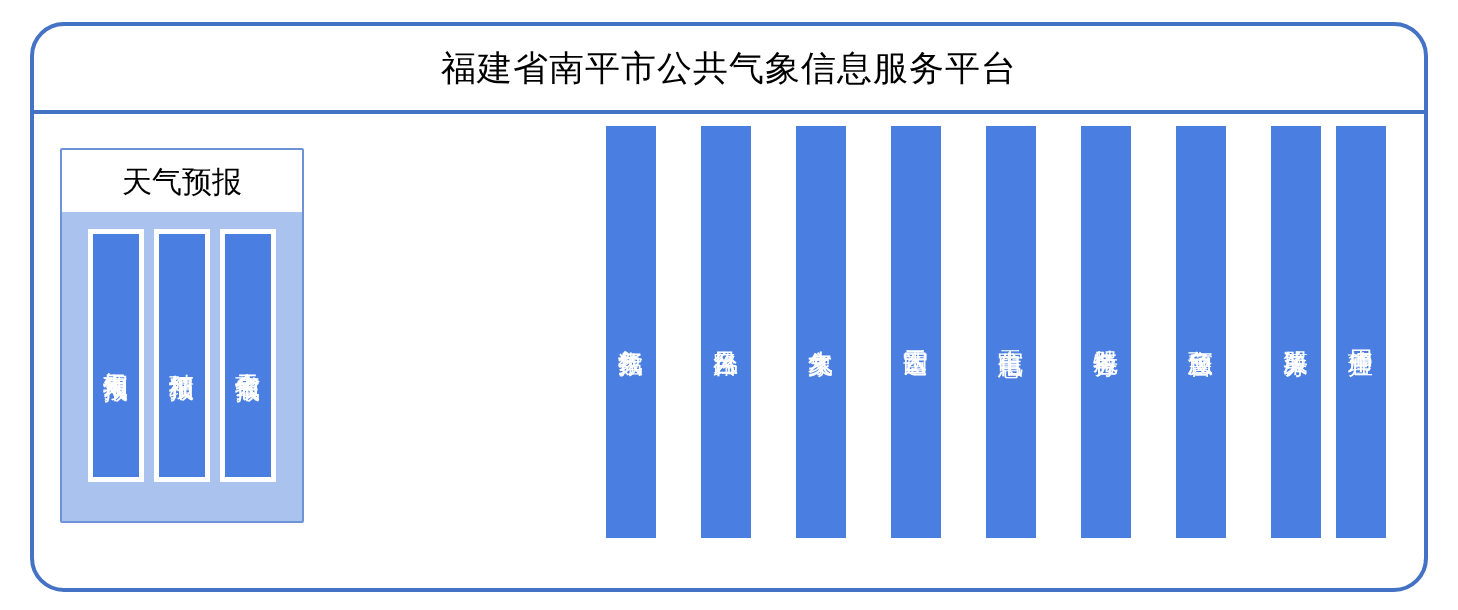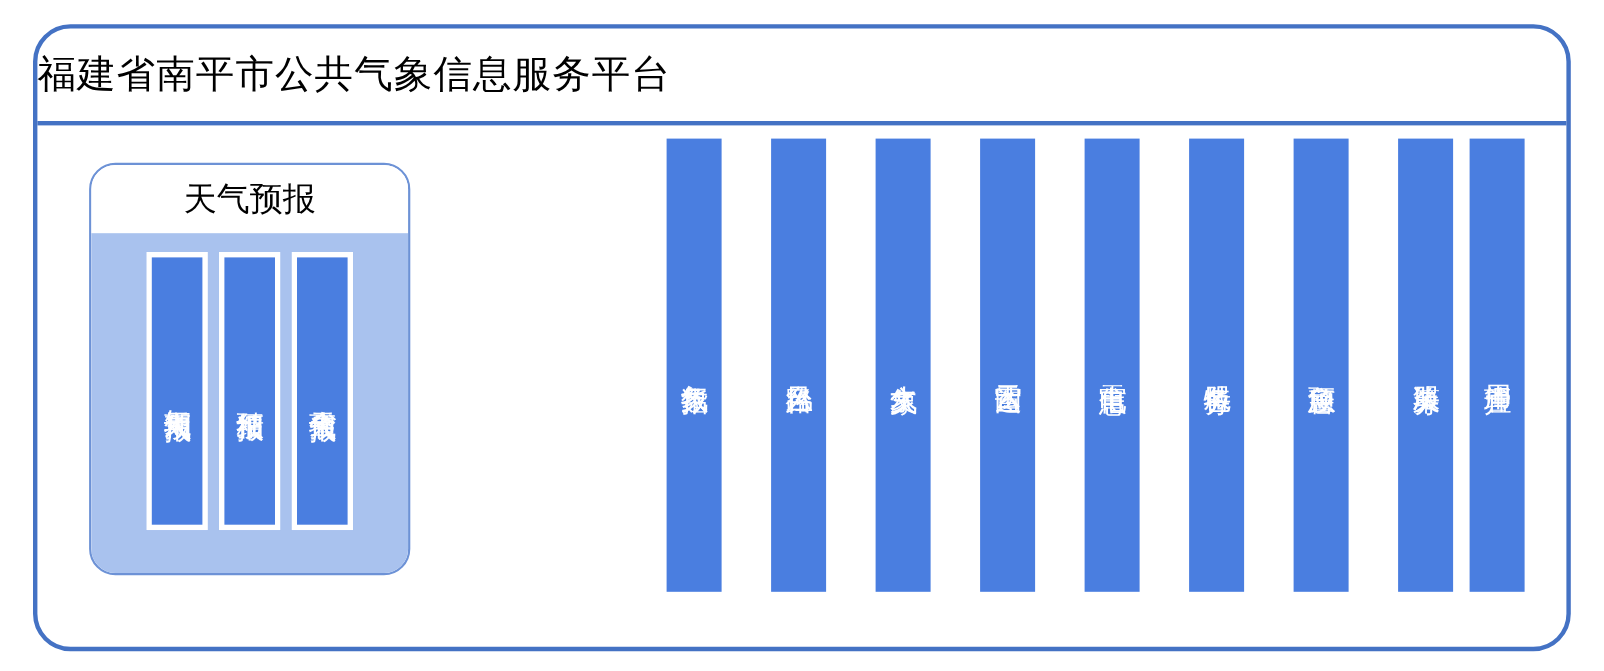--- a/index.html
+++ b/index.html
@@ -30,21 +30,21 @@
 
   #platform-title-bar {
     position: absolute;
     left: 0;
     top: 0;
     right: 0;
     height: 84px;
     border-bottom: 4px solid #4472C4;
     display: flex;
     align-items: center;
-    justify-content: flex-start;
+    justify-content: center;
   }
 
   #platform-title {
     font-size: 35px;
     line-height: 1.1;
     color: #000000;
     letter-spacing: 1px;
     white-space: nowrap;
   }
 
@@ -54,28 +54,27 @@
     left: 0;
     top: 88px;
     right: 0;
     bottom: 0;
   }
 
   
   .group-box {
     position: absolute;
     top: 34px;
-    width: 292px;
+    width: 244px;
     height: 375px;
     box-sizing: border-box;
     border: 2px solid #6D92D6;
-    border-radius: 24px;
+    border-radius: 2px;
     background: #ffffff;
     overflow: hidden;
-    margin-left: 21px;
   }
   #group-box-0 { left: 26px; }
   #group-box-1 { left: 296px; }
 
   .group-header {
     height: 62px;
     display: flex;
     align-items: center;
     justify-content: center;
     background: #ffffff;

